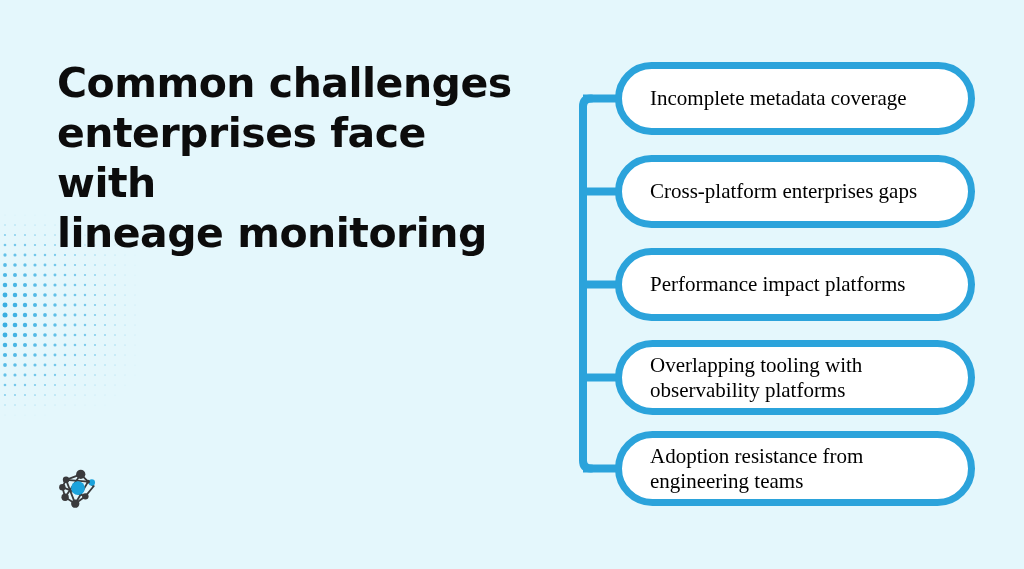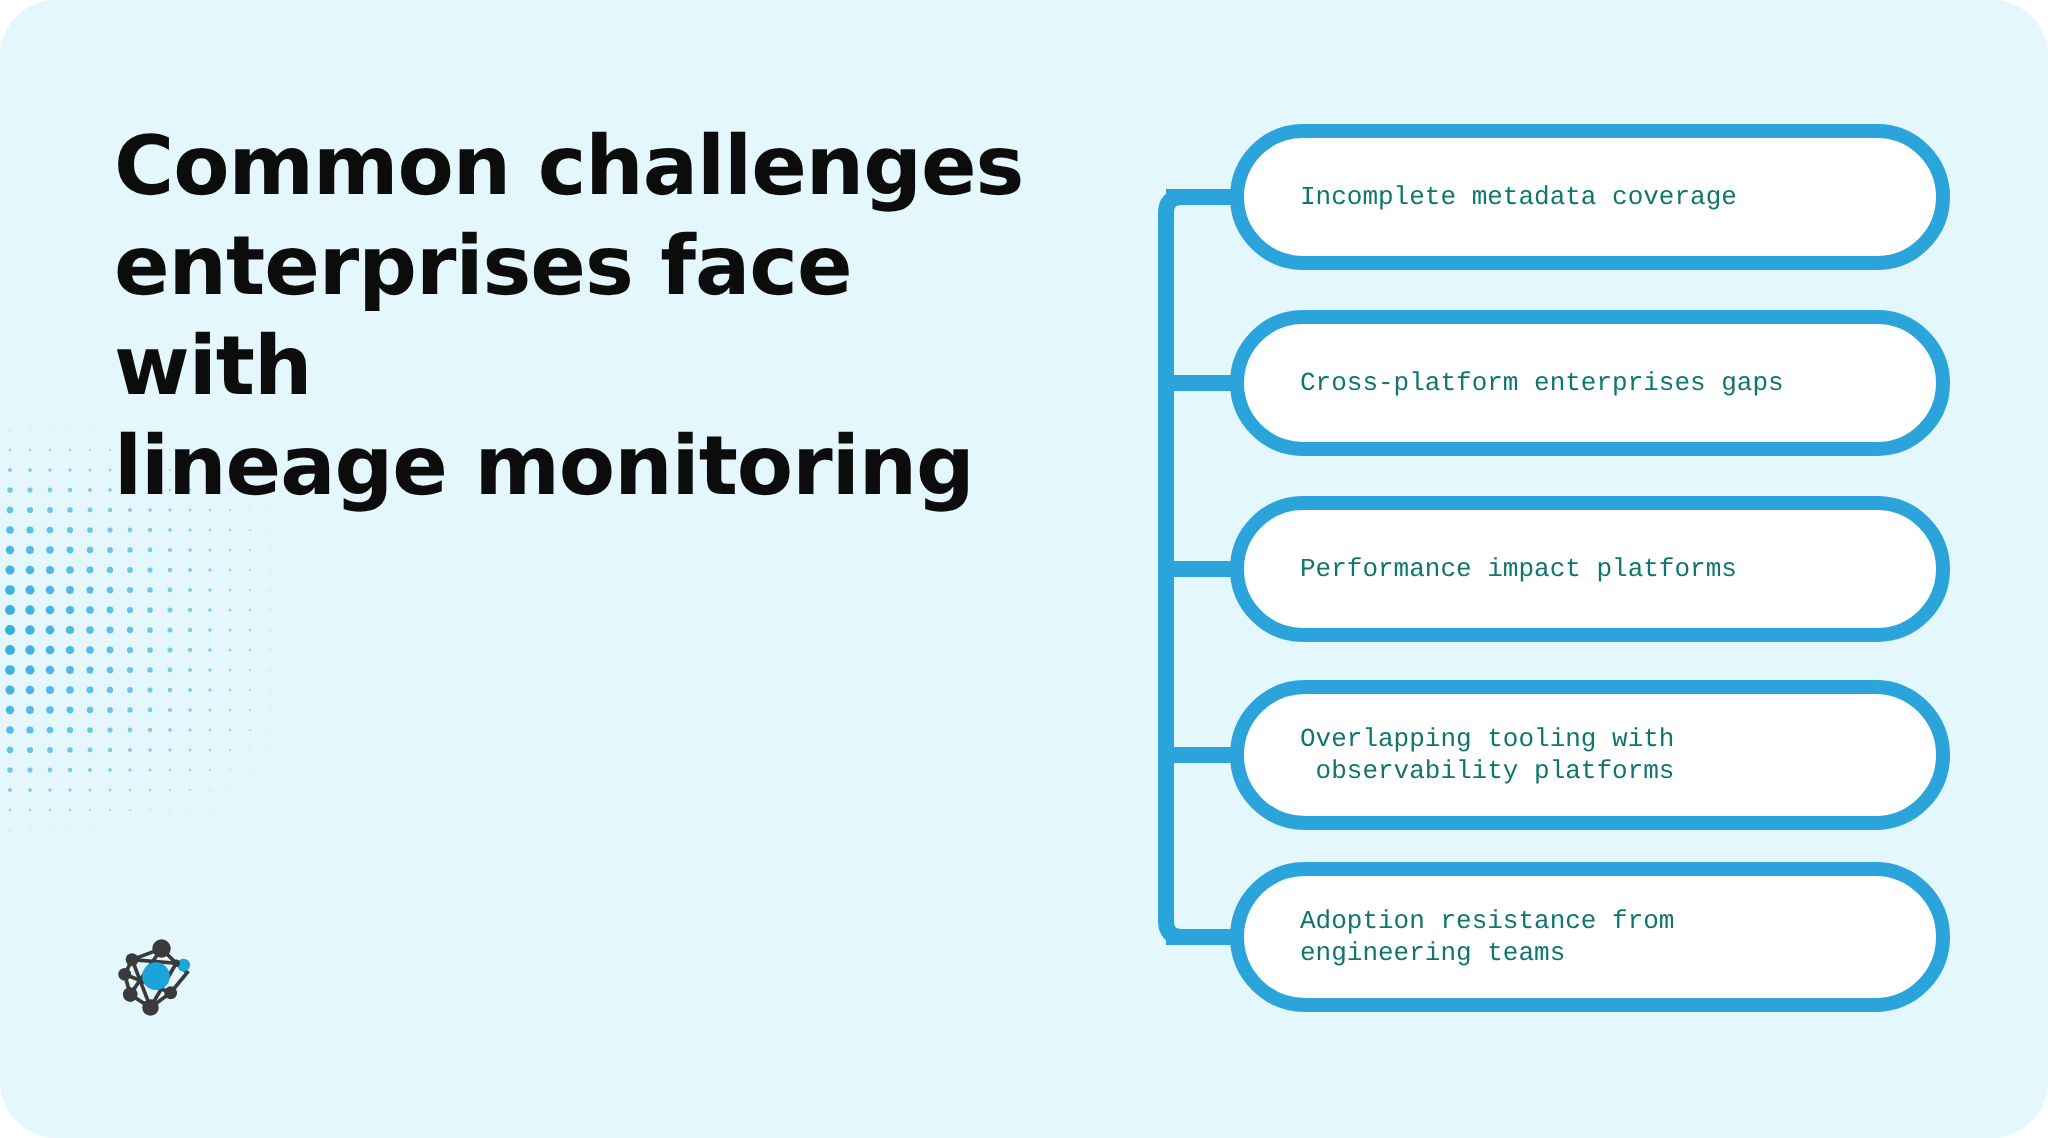--- a/index.html
+++ b/index.html
@@ -12,21 +12,20 @@
     overflow: hidden;
     font-family: "DejaVu Sans", sans-serif;
   }
 
   #slide {
     position: relative;
     width: 1024px;
     height: 569px;
     background: #e4f7fc;
     overflow: hidden;
-    border-radius: 28px;
   }
 
   
   #dot-pattern {
     position: absolute;
     left: 0;
     top: 190px;
     width: 150px;
     height: 250px;
     pointer-events: none;
@@ -81,24 +80,24 @@
     background: #ffffff;
     border: 7px solid #2ba3db;
     border-radius: 999px;
     display: flex;
     align-items: center;
     padding-left: 28px;
     padding-right: 20px;
   }
 
   .pill-label {
-    font-family: Liberation Mono, monospace;
-    font-size: 13px;
+    font-family: Liberation Serif, serif;
+    font-size: 21px;
     line-height: 1.18;
-    color: #0f766e;
+    color: #000000;
     white-space: pre-line;
   }
 </style>
 </head>
 <body>
 
 <div id="slide">
 
   <svg id="dot-pattern" viewBox="0 0 150 250" xmlns="http://www.w3.org/2000/svg">
       <circle cx="5" cy="25" r="0.36" fill="#25A6DE" opacity="0.34"></circle>
@@ -403,21 +402,21 @@
 
     <div class="pill" style="top: 12px; height: 73px; border-color: rgb(43, 163, 219);">
       <span class="pill-label">Incomplete metadata coverage</span>
     </div>
     <div class="pill" style="top: 105px; height: 73px; border-color: rgb(43, 163, 219);">
       <span class="pill-label">Cross-platform enterprises gaps</span>
     </div>
     <div class="pill" style="top: 198px; height: 73px; border-color: rgb(43, 163, 219);">
       <span class="pill-label">Performance impact platforms</span>
     </div>
-    <div class="pill" style="top: 290px; height: 75px; border-color: rgb(43, 163, 219); text-align: right;">
+    <div class="pill" style="top: 290px; height: 75px; border-color: rgb(43, 163, 219);">
       <span class="pill-label">Overlapping tooling with
 observability platforms</span>
     </div>
     <div class="pill" style="top: 381px; height: 75px; border-color: rgb(43, 163, 219); align-items: center;">
       <span class="pill-label">Adoption resistance from
 engineering teams</span>
     </div>
   </div>
 
 </div>

